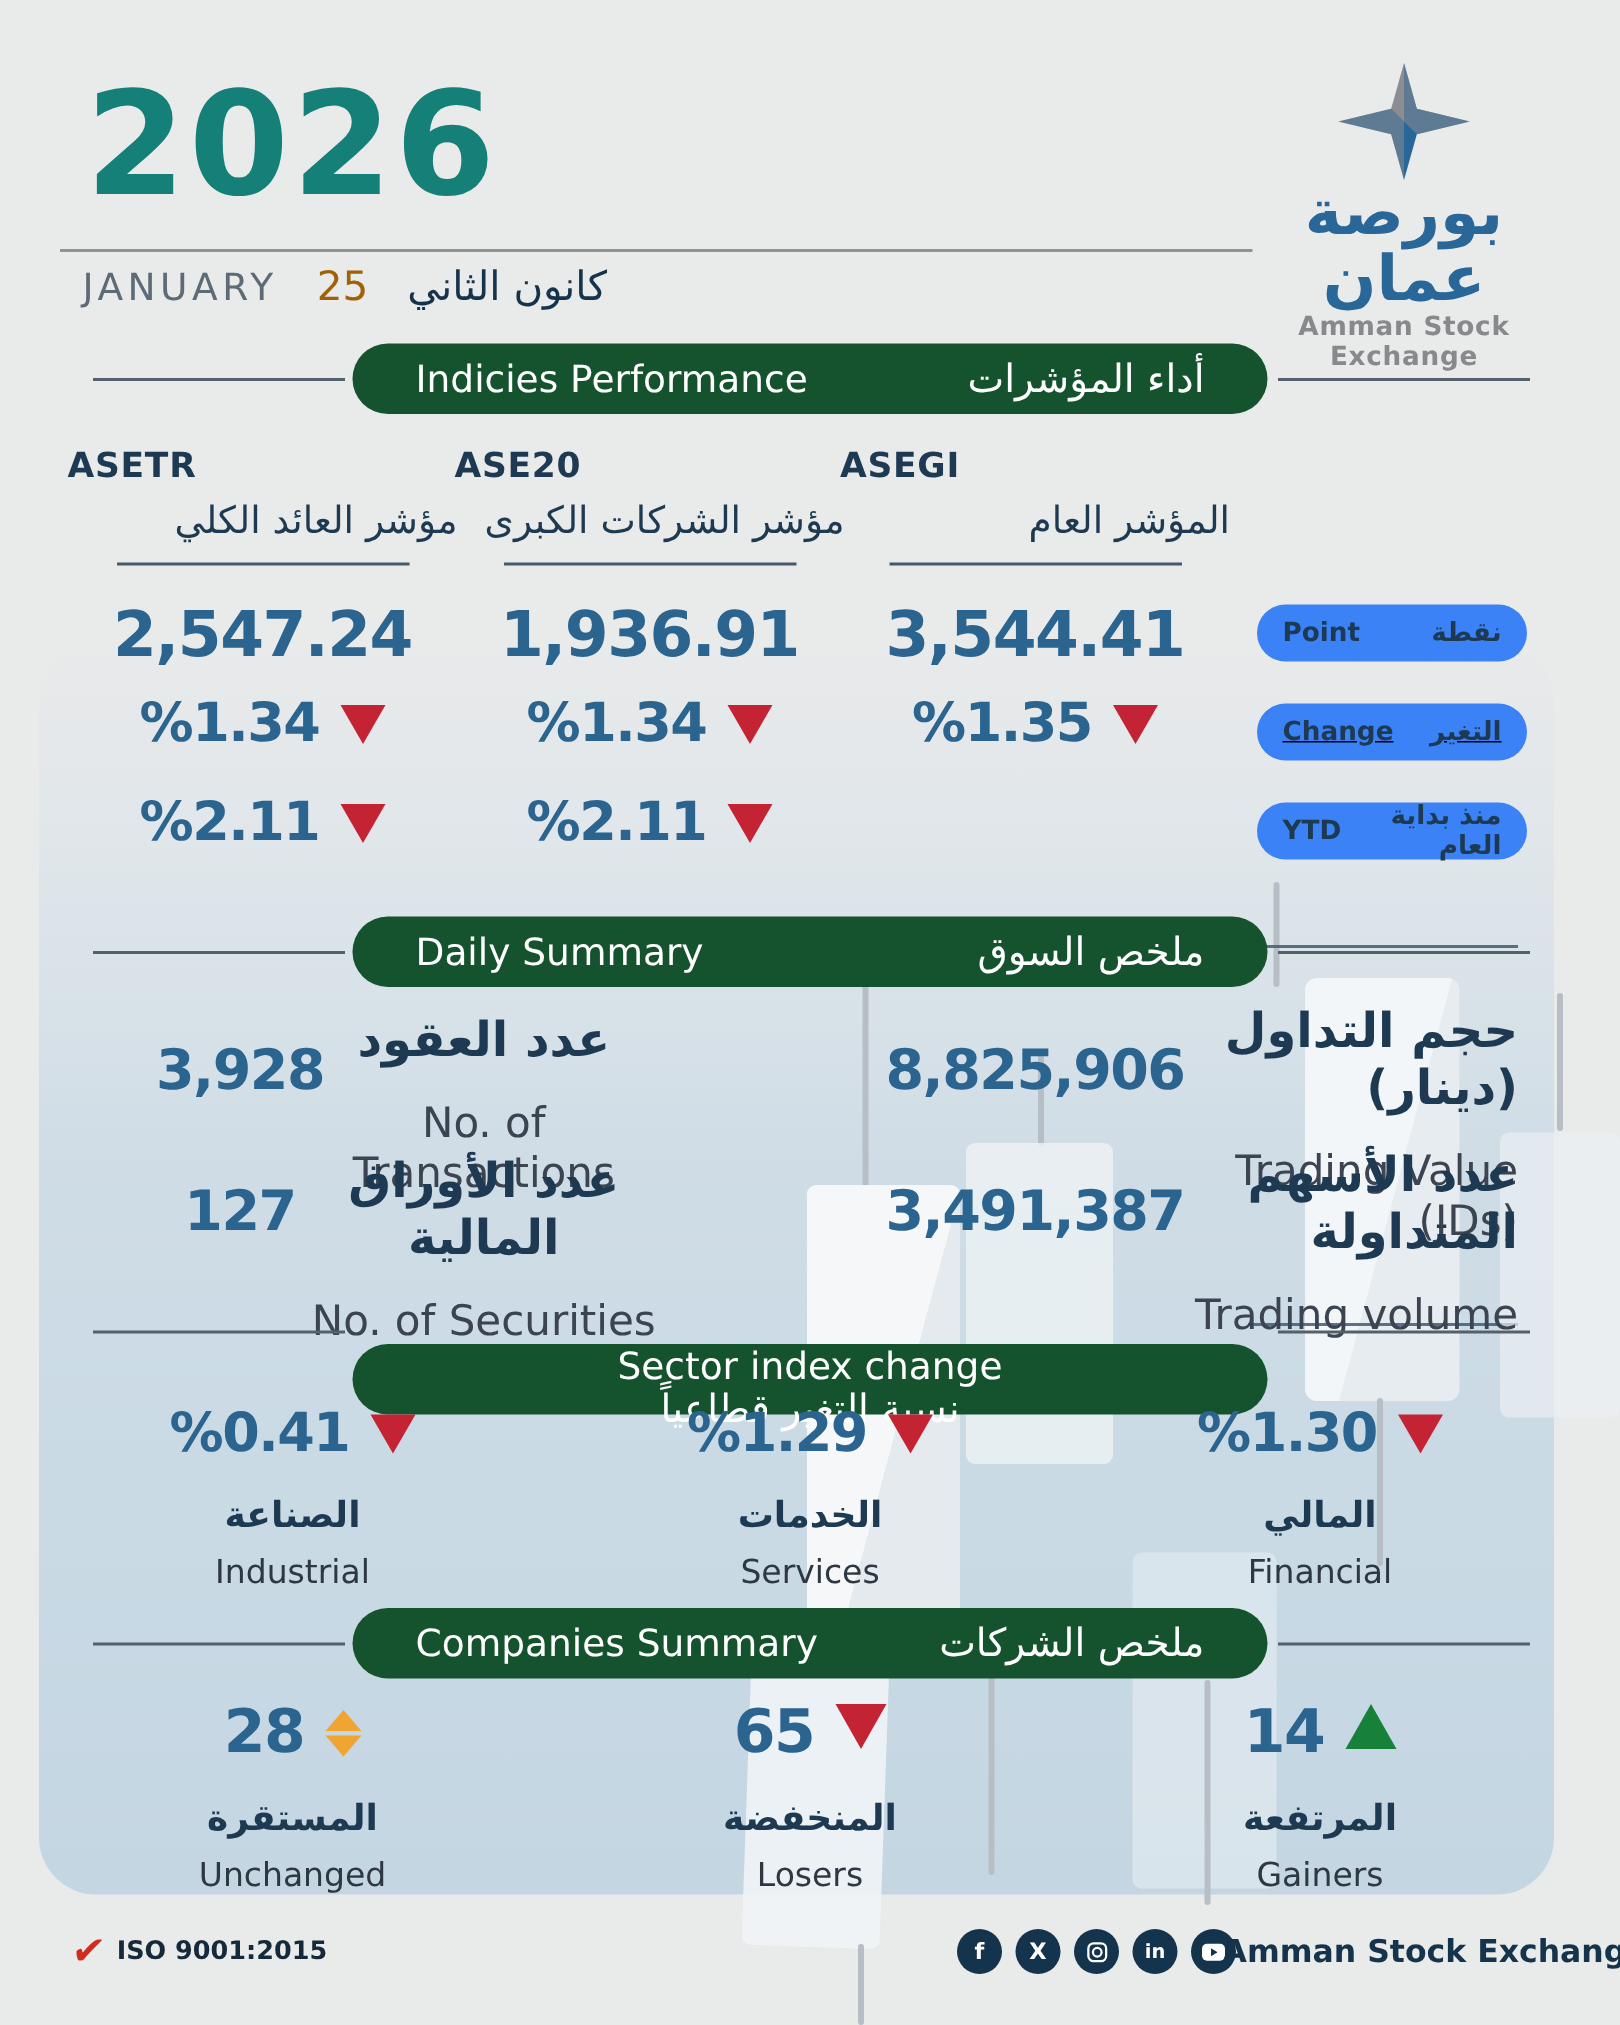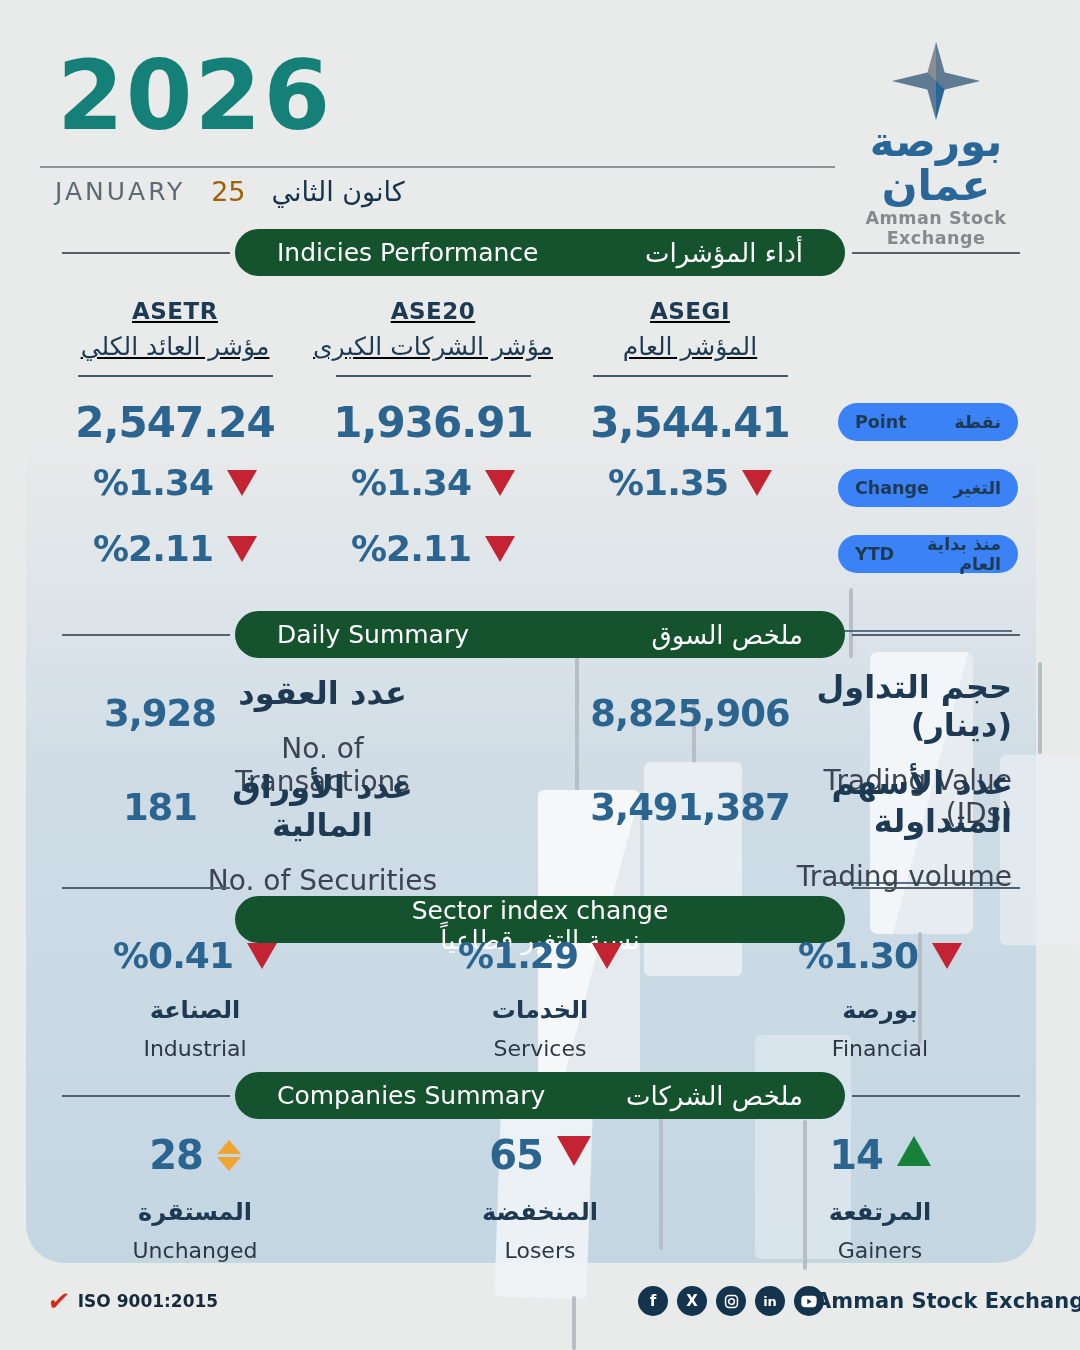--- a/index.html
+++ b/index.html
@@ -29,21 +29,21 @@
 
   
   .sec-head{left:235px;width:610px;height:47px;border-radius:26px;background:#14532d;
     display:flex;justify-content:space-between;align-items:center;padding:0 42px;
     box-sizing:border-box;z-index:2;}
   .sec-head .en{color:#fff;font-size:25px;}
   .sec-head .ar{color:#fff;font-size:26px;}
   .flank{height:2px;background:#53616c;z-index:2;}
 
   
-  .idx-col{width:260px;text-align:center;z-index:2;text-decoration:underline;}
+  .idx-col{width:260px;z-index:2;}
   .idx-code{font-size:23px;font-weight:bold;color:#1d3a52;letter-spacing:.5px;}
   .idx-name{font-size:25px;color:#1d3a52;margin-top:8px;}
   .idx-rule{width:195px;height:2px;background:#44596a;margin:14px auto 0;}
   .big-num{font-size:42px;font-weight:bold;color:#2a648f;letter-spacing:-1px;z-index:2;}
   .val-row{display:flex;align-items:center;justify-content:center;gap:14px;z-index:2;}
   .pct{font-size:36px;font-weight:bold;color:#2a648f;letter-spacing:-1px;}
   .tri-down{width:0;height:0;border-left:15px solid transparent;border-right:15px solid transparent;
             border-top:26px solid #c42333;}
   .tri-up{width:0;height:0;border-left:17px solid transparent;border-right:17px solid transparent;
           border-bottom:30px solid #17813a;}
@@ -158,21 +158,21 @@
     <span class="tri-down"></span>
   </div>
   <div class="abs val-row" style="left:303px;top:462px;width:260px;">
     <span class="pct">%1.34</span>
     <span class="tri-down"></span>
   </div>
   <div class="abs val-row" style="left:560px;top:462px;width:260px;">
     <span class="pct">%1.35</span>
     <span class="tri-down"></span>
   </div>
-  <div class="abs row-pill" style="top:469px;">
+  <div class="abs row-pill" style="top:469px;text-decoration:underline;">
     <span>Change</span>
     <span dir="rtl">التغير</span>
   </div>
 
   <div class="abs val-row" style="left:45px;top:528px;width:260px;">
     <span class="pct">%2.11</span>
     <span class="tri-down"></span>
   </div>
   <div class="abs val-row" style="left:303px;top:528px;width:260px;">
     <span class="pct">%2.11</span>
@@ -194,21 +194,21 @@
   <div class="abs d-label t-center" style="left:205px;top:674px;width:235px;">
     <span class="ar" dir="rtl">عدد العقود</span>
     <span class="en">No. of Transactions</span>
   </div>
   <div class="abs d-num" style="left:560px;top:692px;width:260px;">8,825,906</div>
   <div class="abs d-label t-right" style="left:780px;top:668px;width:232px;">
     <span class="ar" dir="rtl">حجم التداول (دينار)</span>
     <span class="en">Trading Value (JDs)</span>
   </div>
 
-  <div class="abs d-num" style="left:60px;top:786px;width:200px;">181</div>
+  <div class="abs d-num" style="left:60px;top:786px;width:200px;">127</div>
   <div class="abs d-label t-center" style="left:205px;top:768px;width:235px;">
     <span class="ar" dir="rtl">عدد الأوراق المالية</span>
     <span class="en">No. of Securities</span>
   </div>
   <div class="abs d-num" style="left:560px;top:786px;width:260px;">3,491,387</div>
   <div class="abs d-label t-right" style="left:780px;top:764px;width:232px;">
     <span class="ar" dir="rtl">عدد الأسهم المتداولة</span>
     <span class="en">Trading volume</span>
   </div>
 
@@ -233,21 +233,21 @@
       <span class="tri-down"></span>
     </div>
     <div class="cat-ar" dir="rtl">الخدمات</div>
     <div class="cat-en">Services</div>
   </div>
   <div class="abs cat-col" style="left:730px;top:935px;">
     <div class="val-row">
       <span class="pct">%1.30</span>
       <span class="tri-down"></span>
     </div>
-    <div class="cat-ar" dir="rtl">بورصة</div>
+    <div class="cat-ar" dir="rtl">المالي</div>
     <div class="cat-en">Financial</div>
   </div>
 
   <div class="abs flank" style="left:62px;top:1095px;width:168px;"></div>
   <div class="abs flank" style="left:852px;top:1095px;width:168px;"></div>
   <div class="abs sec-head" style="top:1072px;">
     <span class="en">Companies Summary</span>
     <span class="ar" dir="rtl">ملخص الشركات</span>
   </div>
 

